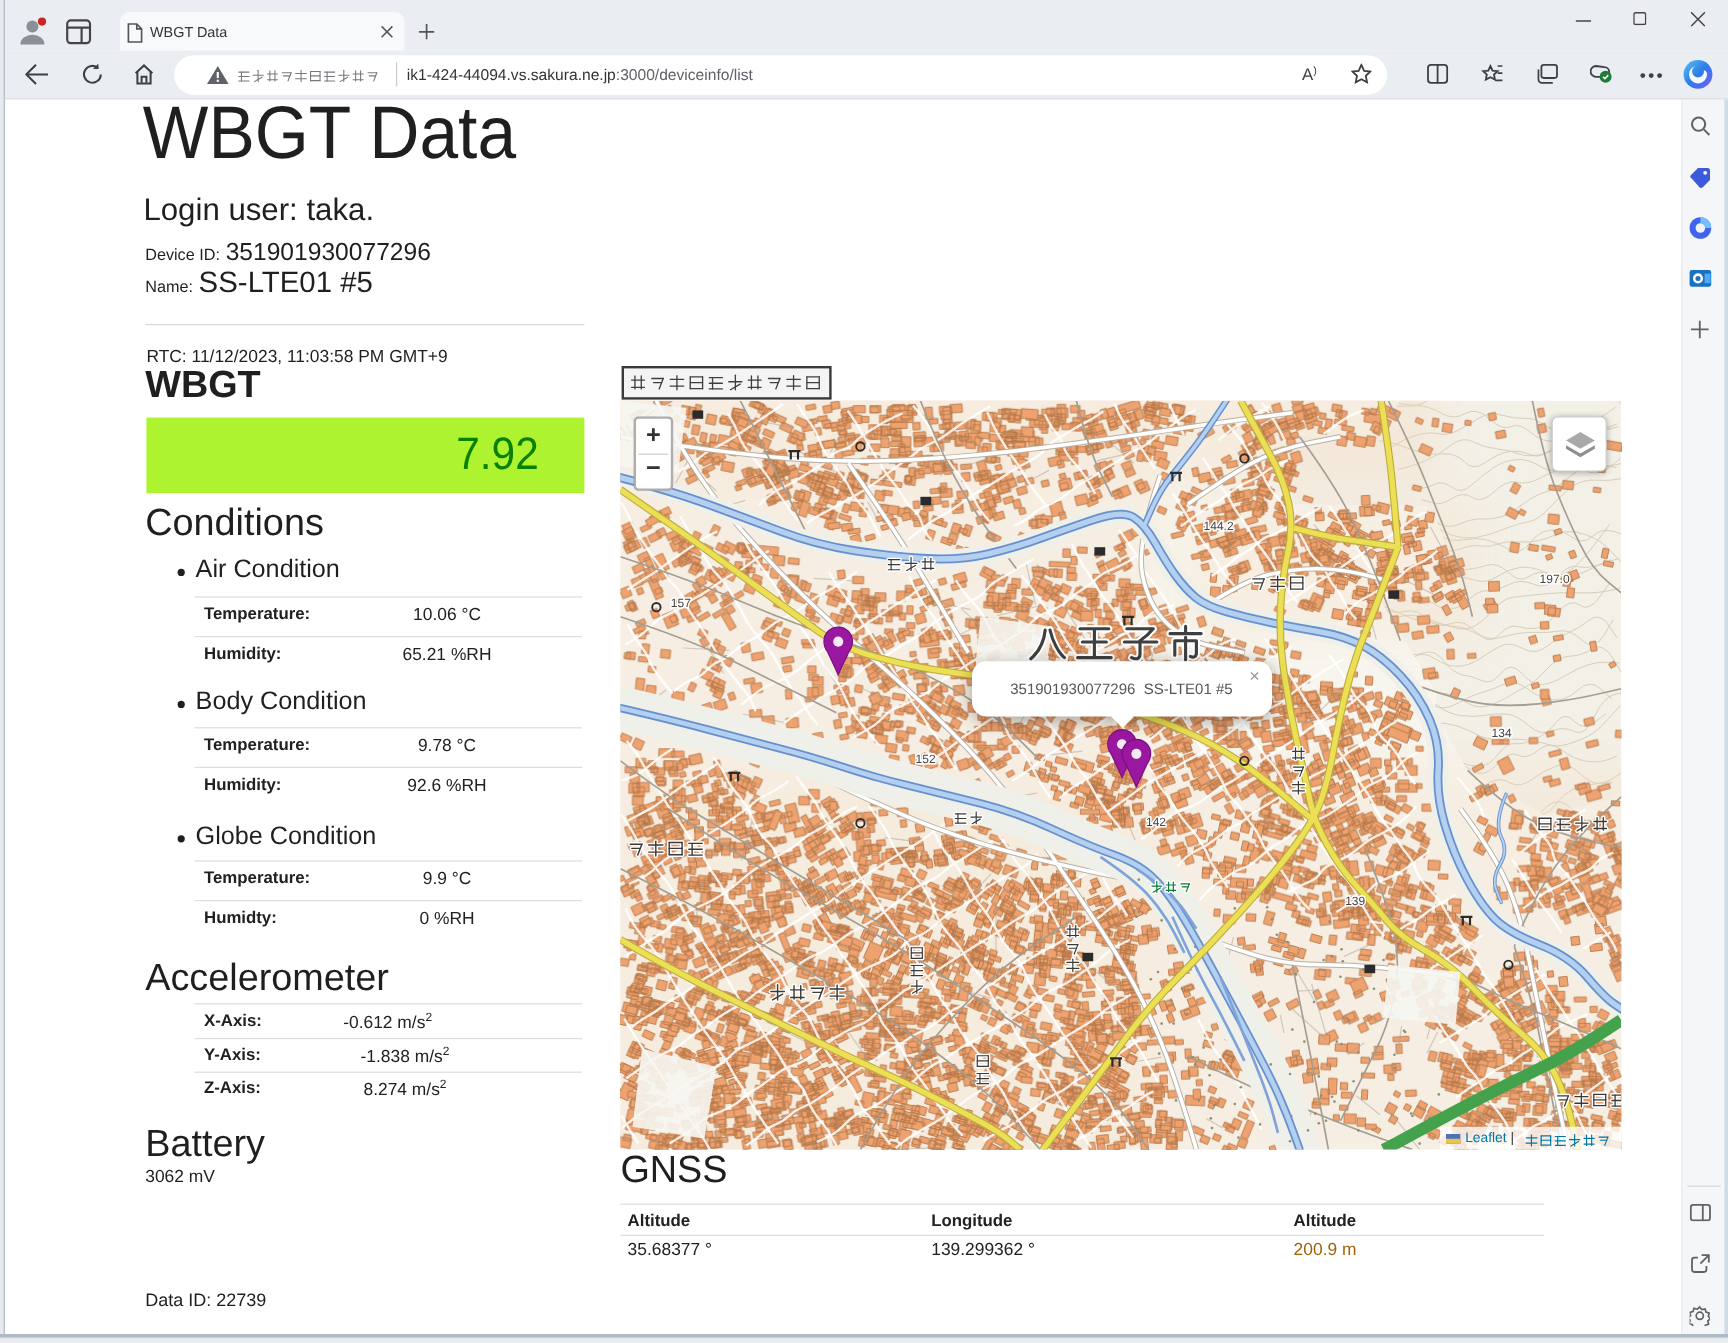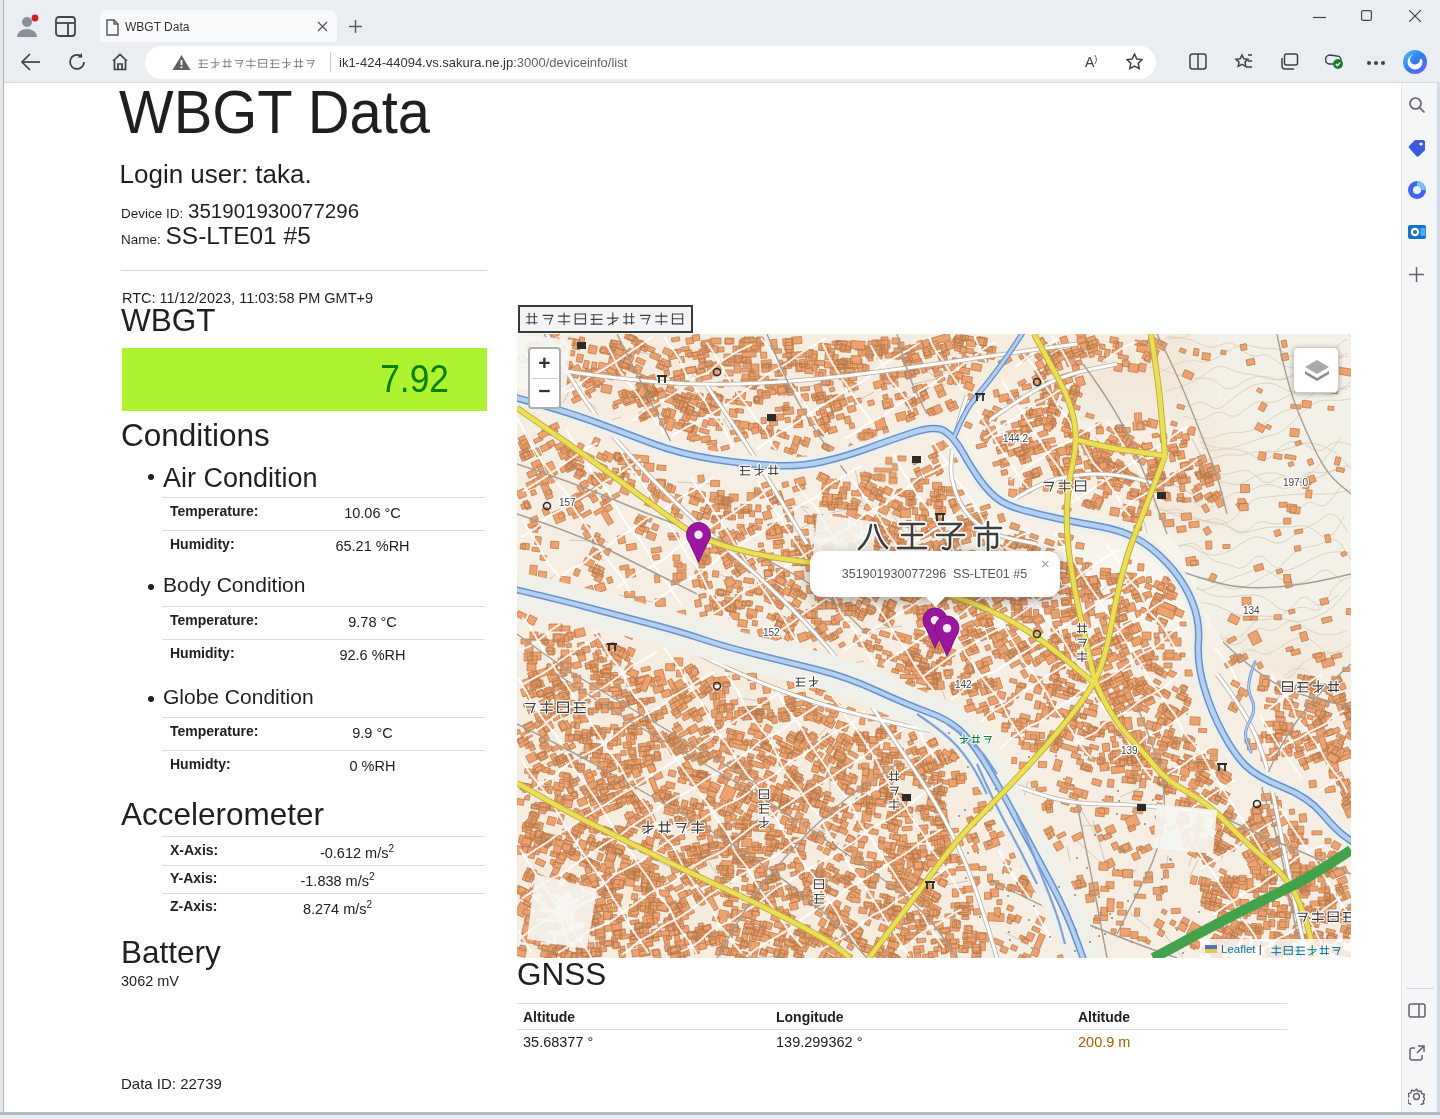--- a/index.html
+++ b/index.html
@@ -210,26 +210,26 @@
 <div class="abs" style="left:0;top:1112px;width:1440px;height:3px;background:#aebaC4"></div>
 <div class="abs" style="left:0;top:1115px;width:1440px;height:4px;background:#e9ecef"></div>
 
 <div id="content"></div>
 <h1 class="abs" style="left:119px;top:81px;font-size:62px;line-height:1;font-weight:normal;transform:scaleX(0.934);transform-origin:left top">WBGT Data</h1>
 <div class="abs" style="left:119.5px;top:158.5px;font-size:26px;color:#1f1f1f">Login user: taka.</div>
 <div class="abs" style="left:121px;top:198.5px;font-size:20.5px;color:#1f1f1f"><span style="font-size:13.5px">Device ID:&nbsp;</span><span style="display:inline-block;width:1px"></span>351901930077296</div>
 <div class="abs" style="left:121px;top:221.5px;font-size:24.5px;color:#1f1f1f"><span style="font-size:13.5px">Name:&nbsp;</span><span style="display:inline-block;width:1px"></span>SS-LTE01 #5</div>
 <div class="abs" style="left:121px;top:270px;width:366px;height:1px;background:#d8d8d8"></div>
 <div class="abs" style="left:122px;top:290px;font-size:14.5px;color:#1f1f1f">RTC: 11/12/2023, 11:03:58 PM GMT+9</div>
-<h2 class="abs" style="left:121px;top:304.8px;font-size:31.5px;line-height:1;font-weight:normal">WBGT</h2>
+<h2 class="abs" style="left:121px;top:304.8px;font-size:31.5px;line-height:1;font-weight:bold">WBGT</h2>
 <div class="abs" style="left:122px;top:348px;width:365px;height:63px;background:#adf32f"></div>
 <div class="abs" style="left:122px;top:357.5px;width:327px;font-size:38px;color:#0a8000;text-align:right;transform:scaleX(0.93);transform-origin:right top">7.92</div>
 <h2 class="abs" style="left:121px;top:419.8px;font-size:31.5px;line-height:1;font-weight:normal">Conditions</h2>
 <div class="abs" style="left:148px;top:474px;width:6px;height:6px;border-radius:50%;background:#1f1f1f"></div>
-<div class="abs" style="left:163px;top:463px;font-size:27px;color:#1f1f1f">Air Condition</div>
+<div class="abs" style="left:163px;top:463px;font-size:21px;color:#1f1f1f">Air Condition</div>
 
 <div class="row" style="left:162px;top:497px;width:323px"></div>
 <div class="lbl abs" style="left:170px;top:503px;font-size:14px">Temperature:</div>
 <div class="val" style="left:310px;top:504.5px;width:125px;font-size:14.5px;text-align:center">10.06 °C</div>
 <div class="row" style="left:162px;top:530px;width:323px"></div>
 <div class="lbl abs" style="left:170px;top:536px;font-size:14px">Humidity:</div>
 <div class="val" style="left:310px;top:537.5px;width:125px;font-size:14.5px;text-align:center">65.21 %RH</div>
 <div class="abs" style="left:148px;top:584px;width:6px;height:6px;border-radius:50%;background:#1f1f1f"></div>
 <div class="abs" style="left:163px;top:573px;font-size:21px;color:#1f1f1f">Body Condition</div>
 
@@ -245,21 +245,21 @@
 <div class="row" style="left:162px;top:717px;width:323px"></div>
 <div class="lbl abs" style="left:170px;top:723px;font-size:14px">Temperature:</div>
 <div class="val" style="left:310px;top:724.5px;width:125px;font-size:14.5px;text-align:center">9.9 °C</div>
 <div class="row" style="left:162px;top:750px;width:323px"></div>
 <div class="lbl abs" style="left:170px;top:756px;font-size:14px">Humidty:</div>
 <div class="val" style="left:310px;top:757.5px;width:125px;font-size:14.5px;text-align:center">0 %RH</div>
 <h2 class="abs" style="left:121px;top:799px;font-size:31.5px;line-height:1;font-weight:normal">Accelerometer</h2>
 
 <div class="row" style="left:162px;top:836px;width:323px"></div>
 <div class="lbl abs" style="left:170px;top:841.5px;font-size:14px">X-Axis:</div>
-<div class="val" style="left:269px;top:842.5px;width:125px;font-size:14.5px;text-align:right">-0.612 m/s<sup style="font-size:10px">2</sup></div>
+<div class="val" style="left:286px;top:842.5px;width:125px;font-size:14.5px;text-align:left">-0.612 m/s<sup style="font-size:10px">2</sup></div>
 <div class="row" style="left:162px;top:865px;width:323px"></div>
 <div class="lbl abs" style="left:170px;top:870px;font-size:14px">Y-Axis:</div>
 <div class="val" style="left:275px;top:871px;width:125px;font-size:14.5px;text-align:center">-1.838 m/s<sup style="font-size:10px">2</sup></div>
 <div class="row" style="left:162px;top:893px;width:323px"></div>
 <div class="lbl abs" style="left:170px;top:898px;font-size:14px">Z-Axis:</div>
 <div class="val" style="left:275px;top:899px;width:125px;font-size:14.5px;text-align:center">8.274 m/s<sup style="font-size:10px">2</sup></div>
 <h2 class="abs" style="left:121px;top:936.5px;font-size:31.5px;line-height:1;font-weight:normal">Battery</h2>
 <div class="abs" style="left:121px;top:973px;font-size:14.5px;color:#1f1f1f">3062 mV</div>
 <div class="abs" style="left:121px;top:1074.5px;font-size:15px;color:#1f1f1f">Data ID: 22739</div>
 

